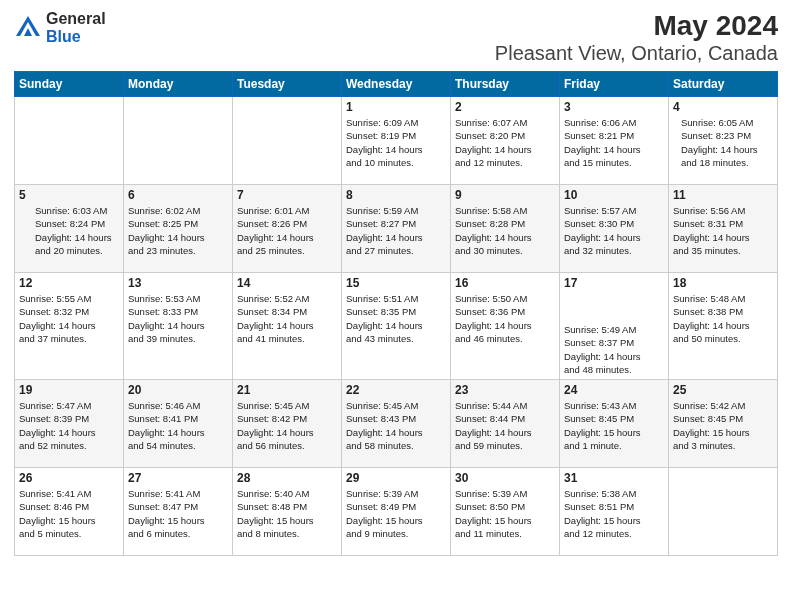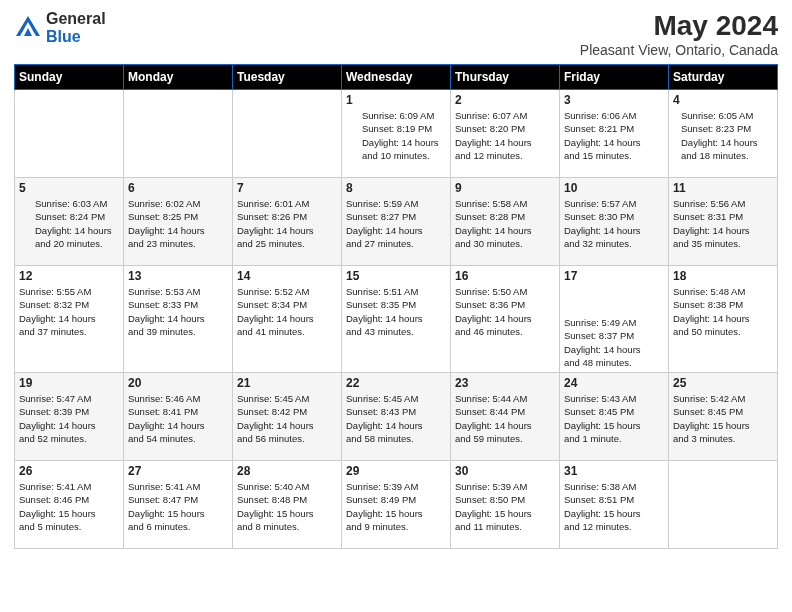--- a/index.html
+++ b/index.html
@@ -34,31 +34,31 @@
     }
     .title-block {
       text-align: right;
     }
     .main-title {
       font-size: 28px;
       font-weight: bold;
       color: #2c2c2c;
     }
     .subtitle {
-      font-size: 14px;
+      font-size: 20px;
       color: #444;
     }
     .calendar {
       flex: 1;
       border-collapse: collapse;
       width: 100%;
       table-layout: fixed;
     }
     .calendar th {
-      background: #000000;
+      background: #0369a1;
       color: #fff;
       font-size: 12px;
       font-weight: bold;
       padding: 5px 4px;
       text-align: left;
       border: 1px solid #1565c0;
     }
     .calendar td {
       border: 1px solid #ccc;
       vertical-align: top;
@@ -122,21 +122,21 @@
         <th>Saturday</th>
       </tr>
     </thead>
     <tbody id="calendar-body">
     <tr>
           <td class="empty-cell"></td>
           <td class="empty-cell"></td>
           <td class="empty-cell"></td>
           <td>
             <div class="day-number">1</div>
-            <div class="day-info" style="white-space: pre-line; margin-left: 16px;">Sunrise: 6:09 AM
+            <div class="day-info" style="white-space: pre-line;">Sunrise: 6:09 AM
 Sunset: 8:19 PM
 Daylight: 14 hours
 and 10 minutes.</div>
           </td>
           <td>
             <div class="day-number">2</div>
             <div class="day-info" style="white-space: pre-line;">Sunrise: 6:07 AM
 Sunset: 8:20 PM
 Daylight: 14 hours
 and 12 minutes.</div>

